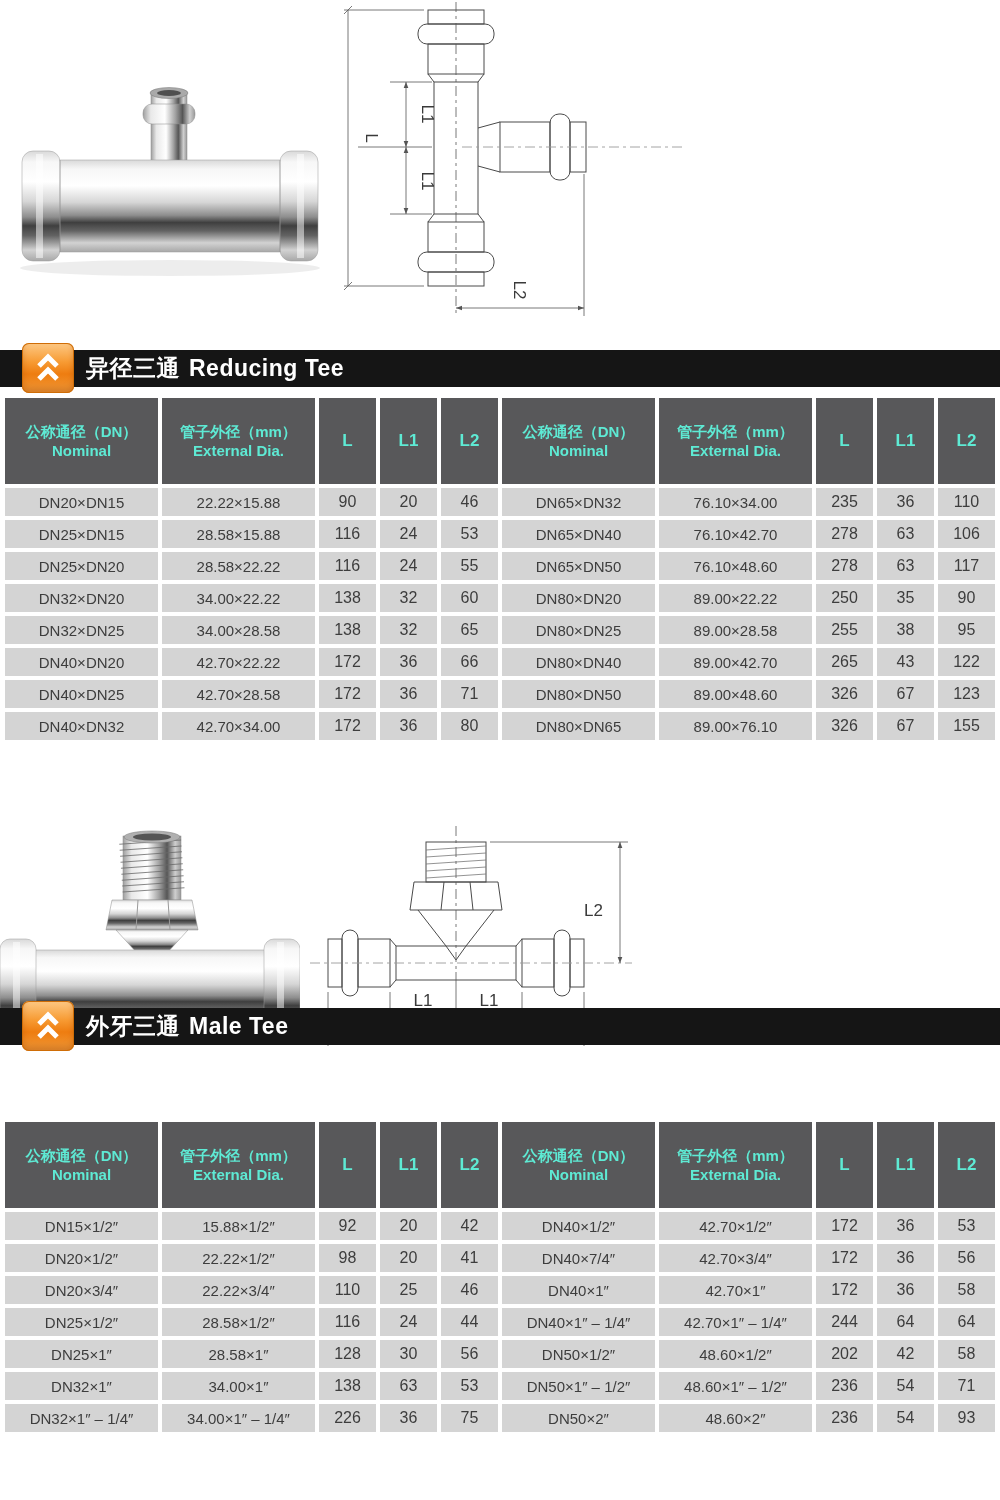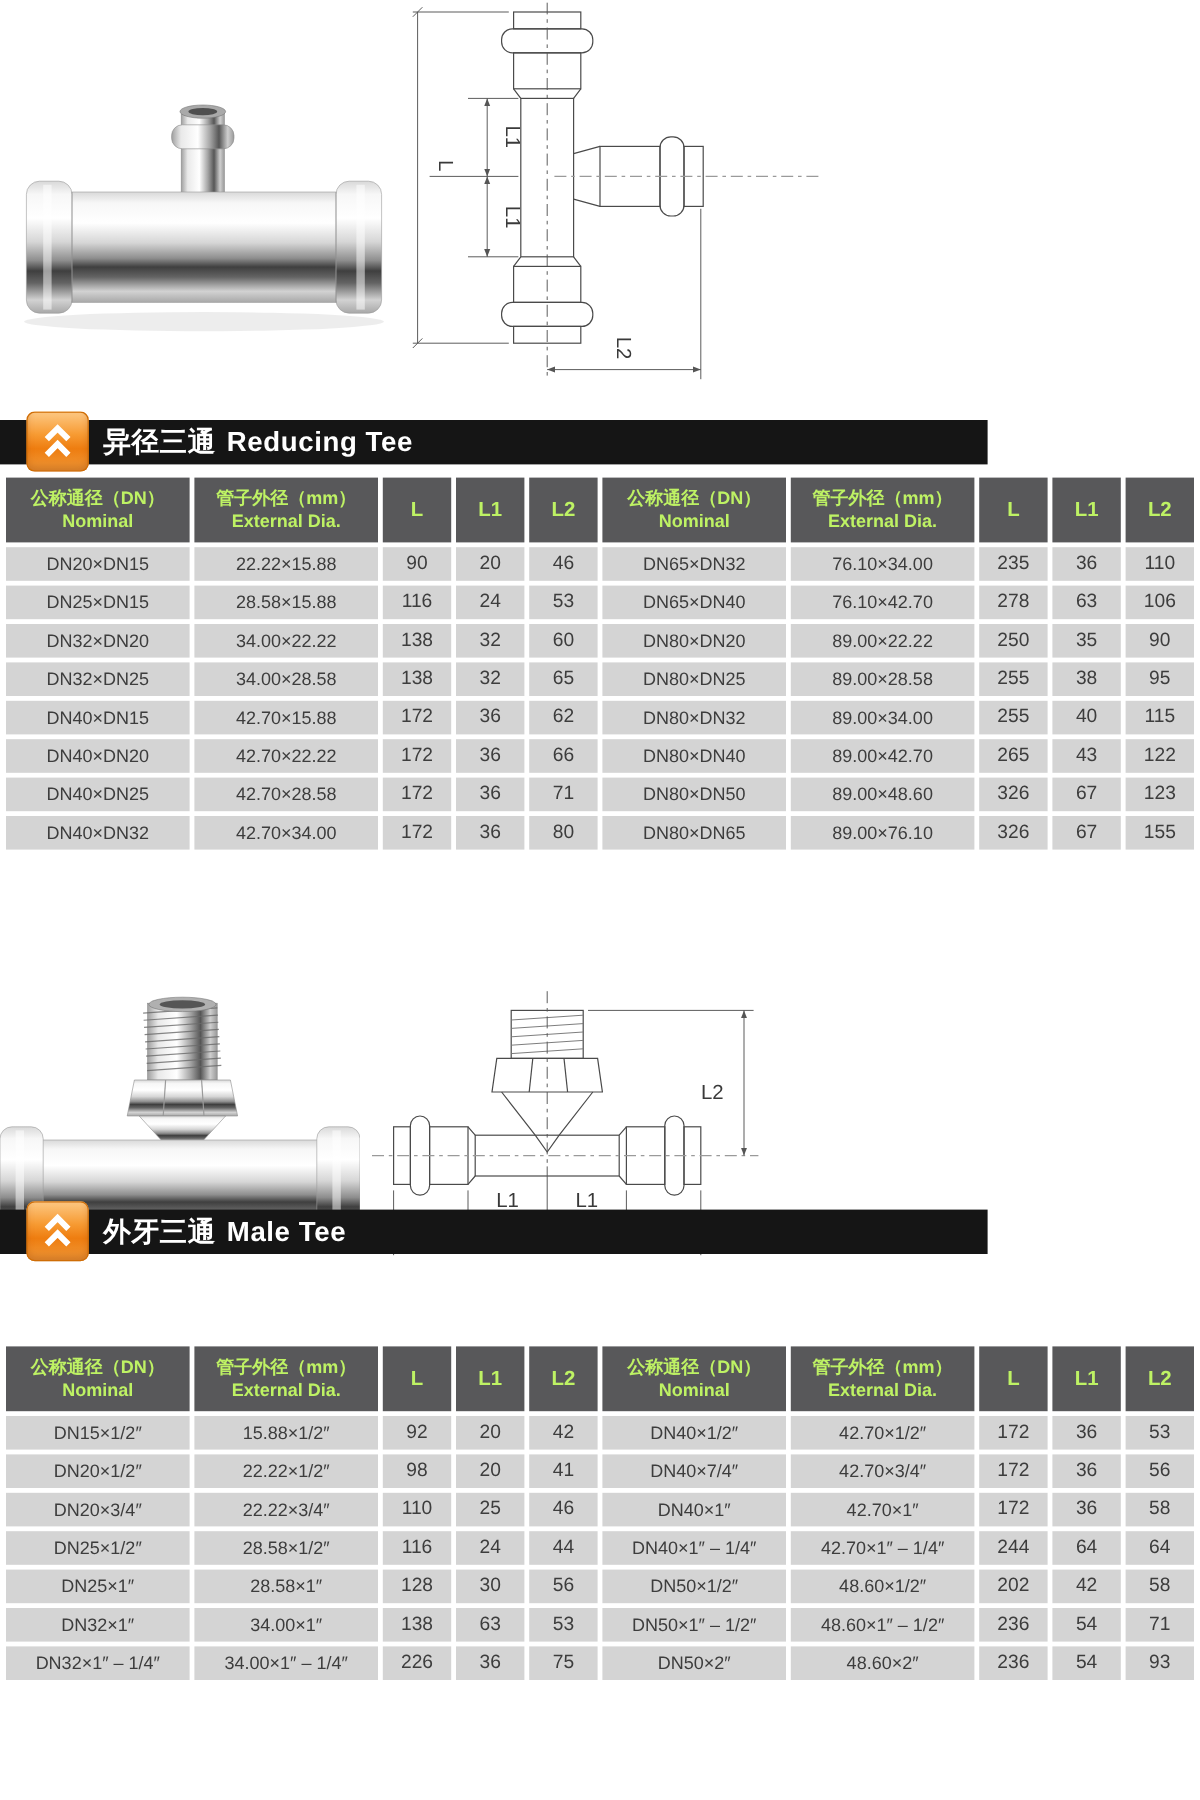--- a/index.html
+++ b/index.html
@@ -1,34 +1,34 @@
 <!DOCTYPE html>
 <html style="--bar-bg: #151515; --badge-orange: #ee7d10; --badge-orange-light: #fdc985; --header-bg: #58585a; --row-bg: #d4d4d4; --cell-text: #3d3d3d; --title-text: #ffffff; --drawing-line: #4a4a4a;"><head>
 <meta charset="utf-8">
 <style>
   html,body{margin:0;padding:0;background:#fff;}
   .page{position:relative;width:1000px;height:1500px;background:#fff;overflow:hidden;
         font-family:"Liberation Sans","DejaVu Sans",sans-serif;}
 
   
-  .section-bar{position:absolute;left:0;width:823px;height:37px;background:var(--bar-bg,#151515);}
+  .section-bar{position:absolute;left:0;width:1000px;height:37px;background:var(--bar-bg,#151515);}
   .badge{position:absolute;left:22px;top:-7px;width:52px;height:50px;border-radius:7px;
          background:linear-gradient(180deg,var(--badge-orange-light,#fdc985) 0%,#f79b33 38%,
                     var(--badge-orange,#ee7d10) 62%,#f09a3a 100%);
          box-shadow:inset 0 0 0 1px #cf6d06, inset 0 -4px 6px rgba(150,60,0,.35);
          display:flex;align-items:center;justify-content:center;}
   .bar-title{position:absolute;left:86px;top:0;height:37px;display:flex;align-items:center;
              color:var(--title-text,#fff);font-size:23px;font-weight:bold;letter-spacing:.5px;}
   .bar-title .en{margin-left:9px;text-align:right;}
 
   
   table.spec{position:absolute;left:1px;border-collapse:separate;border-spacing:4px;
              table-layout:fixed;width:998px;}
-  table.spec th{background:var(--header-bg,#58585a);color:#bef264;font-weight:bold;
-                text-align:center;vertical-align:middle;padding:0;}
+  table.spec th{background:var(--header-bg,#58585a);color:#5eead4;font-weight:bold;
+                text-align:center;vertical-align:middle;padding:16px;}
   th.wide{font-size:15px;line-height:19px;height:54px;}
   th.num{font-size:17px;height:54px;}
   th.wide span{display:block;}
   table.spec td{background:var(--row-bg,#d4d4d4);color:var(--cell-text,#3d3d3d);
                 text-align:center;vertical-align:middle;height:28px;padding:0;
                 white-space:nowrap;overflow:hidden;}
   td.c-txt{font-size:15px;}
   td.c-num{font-size:16px;}
 
   
@@ -193,20 +193,32 @@
           <td class="c-num">116</td>
           <td class="c-num">24</td>
           <td class="c-num">53</td>
           <td class="c-txt">DN65×DN40</td>
           <td class="c-txt">76.10×42.70</td>
           <td class="c-num">278</td>
           <td class="c-num">63</td>
           <td class="c-num">106</td>
         </tr>
         <tr>
+          <td class="c-txt">DN25×DN20</td>
+          <td class="c-txt">28.58×22.22</td>
+          <td class="c-num">116</td>
+          <td class="c-num">24</td>
+          <td class="c-num">55</td>
+          <td class="c-txt">DN65×DN50</td>
+          <td class="c-txt">76.10×48.60</td>
+          <td class="c-num">278</td>
+          <td class="c-num">63</td>
+          <td class="c-num">117</td>
+        </tr>
+        <tr>
           <td class="c-txt">DN32×DN20</td>
           <td class="c-txt">34.00×22.22</td>
           <td class="c-num">138</td>
           <td class="c-num">32</td>
           <td class="c-num">60</td>
           <td class="c-txt">DN80×DN20</td>
           <td class="c-txt">89.00×22.22</td>
           <td class="c-num">250</td>
           <td class="c-num">35</td>
           <td class="c-num">90</td>
@@ -215,32 +227,20 @@
           <td class="c-txt">DN32×DN25</td>
           <td class="c-txt">34.00×28.58</td>
           <td class="c-num">138</td>
           <td class="c-num">32</td>
           <td class="c-num">65</td>
           <td class="c-txt">DN80×DN25</td>
           <td class="c-txt">89.00×28.58</td>
           <td class="c-num">255</td>
           <td class="c-num">38</td>
           <td class="c-num">95</td>
-        </tr>
-        <tr>
-          <td class="c-txt">DN40×DN15</td>
-          <td class="c-txt">42.70×15.88</td>
-          <td class="c-num">172</td>
-          <td class="c-num">36</td>
-          <td class="c-num">62</td>
-          <td class="c-txt">DN80×DN32</td>
-          <td class="c-txt">89.00×34.00</td>
-          <td class="c-num">255</td>
-          <td class="c-num">40</td>
-          <td class="c-num">115</td>
         </tr>
         <tr>
           <td class="c-txt">DN40×DN20</td>
           <td class="c-txt">42.70×22.22</td>
           <td class="c-num">172</td>
           <td class="c-num">36</td>
           <td class="c-num">66</td>
           <td class="c-txt">DN80×DN40</td>
           <td class="c-txt">89.00×42.70</td>
           <td class="c-num">265</td>

